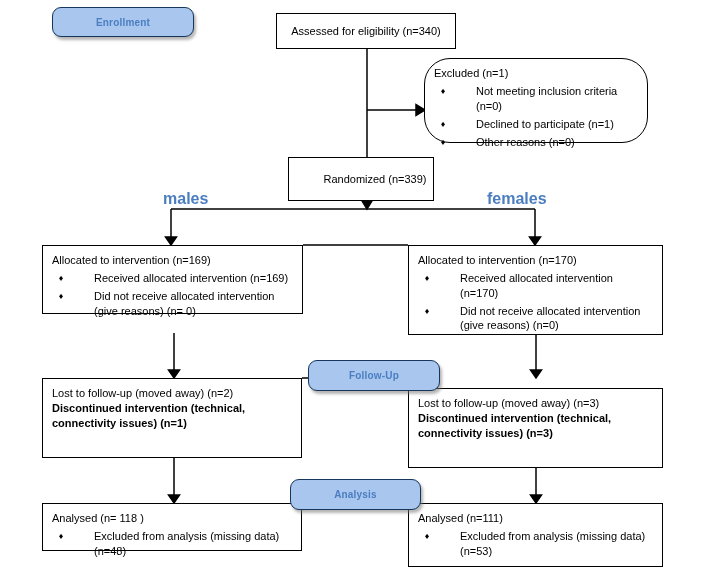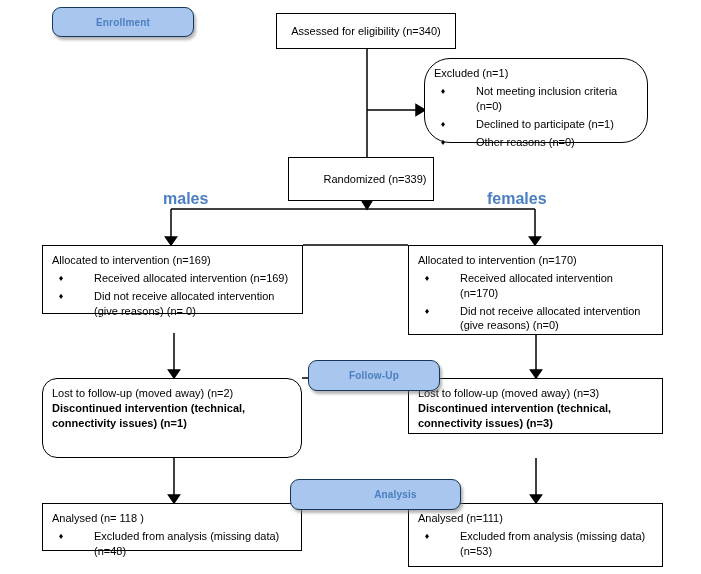--- a/index.html
+++ b/index.html
@@ -70,21 +70,21 @@
 
       <line x1="302" y1="503" x2="408" y2="503"></line>
     </g>
   </svg>
 
   <div class="badge" style="left:52px;top:7px;width:140px;height:28px;">Enrollment</div>
 
 
   <div class="badge" style="left:288px;top:360px;width:130px;height:29px;margin-left:20px;">Follow-Up</div>
 
-  <div class="badge" style="left:290px;top:479px;width:129px;height:29px;padding-left:40px;">Analysis</div>
+  <div class="badge" style="left:290px;top:479px;width:129px;height:29px;">Analysis</div>
 
   <div class="branch-label" style="left:163px;top:190px;">males</div>
   <div class="branch-label" style="left:487px;top:190px;">females</div>
 
   <div class="flowbox center" style="left:276px;top:13px;width:180px;height:36px;">
     <span>Assessed for eligibility (n=340)</span>
   </div>
 
   <div class="flowbox" style="left:424px;top:58px;width:224px;height:85px;border-radius:26px;">
     <div class="inner">
@@ -129,28 +129,28 @@
         <span class="blt">♦</span>
         <span class="btxt">Received allocated intervention (n=170)</span>
       </div>
       <div class="bullet-row">
         <span class="blt">♦</span>
         <span class="btxt">Did not receive allocated intervention (give reasons) (n=0)</span>
       </div>
     </div>
   </div>
 
-  <div class="flowbox" style="left:42px;top:378px;width:260px;height:80px;border-radius:15px;">
+  <div class="flowbox" style="left:42px;top:378px;width:260px;height:80px;">
     <div class="inner">
       <div>Lost to follow-up (moved away) (n=2)</div>
       <div class="para2">Discontinued intervention (technical, connectivity issues) (n=1)</div>
     </div>
   </div>
 
-  <div class="flowbox" style="left:408px;top:378px;width:255px;height:56px;">
+  <div class="flowbox" style="left:408px;top:388px;width:255px;height:80px;">
     <div class="inner">
       <div>Lost to follow-up (moved away) (n=3)</div>
       <div class="para2">Discontinued intervention (technical, connectivity issues) (n=3)</div>
     </div>
   </div>
 
   <div class="flowbox" style="left:42px;top:503px;width:260px;height:48px;">
     <div class="inner">
       <div class="title-line">Analysed (n= 118 )</div>
       <div class="bullet-row">

